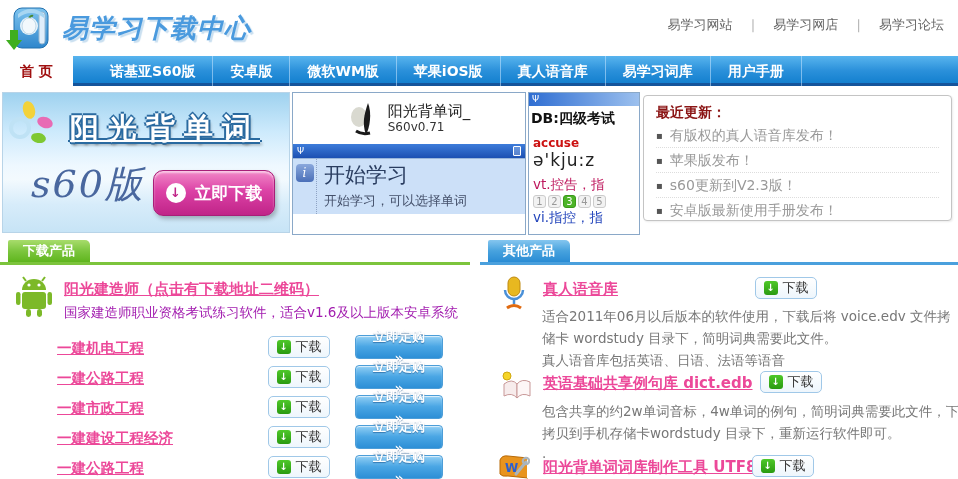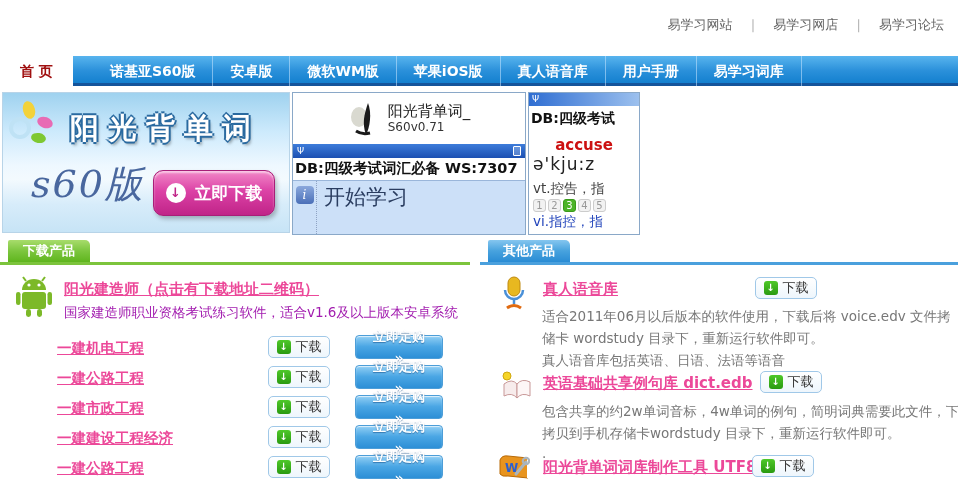--- a/index.html
+++ b/index.html
@@ -27,21 +27,21 @@
   .nav-item.active { background:#fff; color:#a01010; padding:0 20px; border-right:none; margin-right:20px; }
 
   
   .hero { position:absolute; left:0; top:92px; width:958px; height:144px; }
 
   .banner { position:absolute; left:2px; top:0; width:288px; height:141px; overflow:hidden;
             border:1px solid #b8d4e8;
             background:linear-gradient(180deg,#9fd2ef 0%,#cdeafc 28%,#eef8ff 52%,#f3fafe 62%,#d7ecfa 80%,#c7e4f6 100%); }
   .banner-title { position:absolute; left:0; right:0; top:16px; text-align:center; padding-left:38px;
                   font-size:29px; font-weight:bold; color:#fff; letter-spacing:9px; white-space:nowrap;
-                  text-shadow:-2px 0 #2a6aa0, 0 2px #2a6aa0, 2px 0 #2a6aa0, 0 -2px #2a6aa0, 2px 3px 3px rgba(0,0,0,.35); }
+                  text-shadow:-2px 0 #2a6aa0, 0 2px #2a6aa0, 2px 0 #2a6aa0, 0 -2px #2a6aa0, 2px 3px 3px rgba(0,0,0,.35);text-decoration:underline; }
   .banner-deco { position:absolute; left:4px; top:8px; width:52px; height:52px; }
   .deco { position:absolute; border-radius:50%; }
   .deco.d1 { width:12px; height:18px; background:#f3d23a; left:16px; top:0; transform:rotate(-15deg); }
   .deco.d2 { width:16px; height:11px; background:#e86bb4; left:30px; top:16px; transform:rotate(20deg); }
   .deco.d3 { width:15px; height:10px; background:#7ec832; left:24px; top:32px; transform:rotate(10deg); }
   .deco.d4 { width:22px; height:22px; border:4px solid #bfe2f5; background:transparent; left:2px; top:16px; }
   .banner-edition { position:absolute; left:28px; bottom:22px; font-size:38px; font-style:italic;
                     color:#49679e; font-family:"DejaVu Serif", serif; letter-spacing:2px; }
   .banner-btn { position:absolute; right:14px; bottom:16px; width:122px; height:46px; border-radius:10px;
                 background:linear-gradient(180deg,#f288c8 0%,#dc42a6 45%,#c02488 100%);
@@ -70,23 +70,23 @@
   .menu-text { padding:2px 7px; overflow:hidden; }
   .menu-main { font-size:21px; color:#2a3d60; white-space:nowrap; }
   .menu-sub { font-size:13px; color:#44506a; white-space:nowrap; margin-top:3px; }
 
   
   .shot2 { position:absolute; left:528px; top:0; width:112px; height:143px; background:#fff;
            border:1px solid #8aa8c8; overflow:hidden; }
   .shot2-bar { height:13px; background:linear-gradient(90deg,#2f6ed2,#9cc0ee); color:#fff;
                font-size:9px; padding:0 3px; line-height:13px; }
   .shot2-db { font-weight:bold; font-size:14px; color:#111; padding:4px 2px 2px; white-space:nowrap; }
-  .shot2-word { color:#cc1111; font-weight:bold; font-size:15px; padding:6px 4px 0;text-align:center; }
+  .shot2-word { color:#cc1111; font-weight:bold; font-size:12px; padding:6px 4px 0; }
   .shot2-phonetic { font-size:17px; color:#222; padding:0 4px; letter-spacing:1px; white-space:nowrap; }
-  .shot2-meaning { color:#404040; font-size:13.5px; padding:6px 4px 0; white-space:nowrap; }
+  .shot2-meaning { color:#be185d; font-size:13.5px; padding:6px 4px 0; white-space:nowrap; }
   .shot2-pages { display:flex; gap:2px; padding:1px 4px; }
   .page-num { width:13px; height:13px; background:#f2f2f2; border:1px solid #ccc; border-radius:3px;
               font-size:10px; color:#999; text-align:center; line-height:12px; }
   .page-num.active { background:#4db428; border-color:#3a9a1a; color:#fff; }
   .shot2-meaning2 { color:#2244bb; font-size:13.5px; padding:0 4px; white-space:nowrap; }
 
   
   .updates { position:absolute; left:643px; top:3px; width:309px; height:126px; background:#fff;
              border:1px solid #c4c4c4; border-radius:4px; padding:5px 12px 0;
              box-shadow:1px 1px 2px rgba(0,0,0,.08); overflow:hidden; }
@@ -134,38 +134,57 @@
   .other-item { position:absolute; left:0; width:478px; }
   .other-icon { position:absolute; left:20px; top:0; }
   .other-title { position:absolute; left:63px; top:4px; font-size:15px; }
   .other-item .btn-download { top:1px; }
   .odesc { position:absolute; left:62px; font-size:13.5px; color:#777; white-space:nowrap; }
 </style>
 </head>
 <body>
 
 <div class="header">
+  <div class="logo">
+    <svg class="logo-icon" viewBox="0 0 48 48">
+      <defs>
+        <linearGradient id="bagG" x1="0" y1="0" x2="0" y2="1">
+          <stop offset="0" stop-color="#7ec4ef"></stop>
+            <stop offset="1" stop-color="#2e86cc"></stop>
+        </linearGradient>
+      </defs>
+      <rect x="8" y="4" width="34" height="40" rx="8" fill="url(#bagG)" stroke="#2270ae"></rect>
+      <rect x="33" y="8" width="6" height="32" rx="3" fill="#dfeefb" stroke="#9ab8d0"></rect>
+      <path d="M12 14 Q25 4 38 14 L38 10 Q25 0 12 10 Z" fill="#a8d6f2"></path>
+      <circle cx="23" cy="22" r="9" fill="#e8f4fb"></circle>
+      <path d="M23 14 q2 -3 4 -2" stroke="#4a8a30" stroke-width="2" fill="none"></path>
+      <path d="M16 22 a7 8 0 1 0 14 0 a7 8 0 1 0 -14 0" fill="#f2f8fc" stroke="#c0d8e8"></path>
+      <rect x="4" y="26" width="8" height="10" fill="#3fae1f"></rect>
+      <path d="M0 36 L16 36 L8 46 Z" fill="#3fae1f"></path>
+    </svg>
+    <span class="logo-text">易学习下载中心</span>
+  </div>
   <div class="header-links">
     <a>易学习网站</a>
     <span class="sep">｜</span>
     <a>易学习网店</a>
     <span class="sep">｜</span>
     <a>易学习论坛</a>
   </div>
 </div>
 
 <div class="nav">
   <div class="nav-item active">首 页</div>
   <div class="nav-item">诺基亚S60版</div>
   <div class="nav-item">安卓版</div>
   <div class="nav-item">微软WM版</div>
   <div class="nav-item">苹果iOS版</div>
   <div class="nav-item">真人语音库</div>
+  <div class="nav-item">易学习词库</div>
   <div class="nav-item">用户手册</div>
-  <div class="nav-item">易学习词库</div>
 </div>
 
 <div class="hero">
 
   <div class="banner">
     <div class="banner-deco">
       <span class="deco d1"></span>
       <span class="deco d2"></span>
       <span class="deco d3"></span>
       <span class="deco d4"></span>
@@ -187,27 +206,27 @@
       </svg>
       <div class="shot1-titles">
         <div class="shot1-appname">阳光背单词_</div>
         <div class="shot1-appver">S60v0.71</div>
       </div>
     </div>
     <div class="shot1-bar">
       <span>Ψ</span>
       <span class="battery"></span>
     </div>
-    <div class="shot1-db">DB:四级考试词汇必备 WS:7307</div>
     <div class="shot1-menu">
       <div class="menu-icon-col">
         <span class="info-icon">i</span>
       </div>
       <div class="menu-text">
         <div class="menu-main">开始学习</div>
+        <div class="menu-sub">开始学习，可以选择单词</div>
       </div>
     </div>
   </div>
 
   <div class="shot2">
     <div class="shot2-bar">
       <span>Ψ</span>
     </div>
     <div class="shot2-db">DB:四级考试</div>
     <div class="shot2-word">accuse</div>
@@ -216,20 +235,35 @@
     <div class="shot2-pages">
       <span class="page-num">1</span>
       <span class="page-num">2</span>
       <span class="page-num active">3</span>
       <span class="page-num">4</span>
       <span class="page-num">5</span>
     </div>
     <div class="shot2-meaning2">vi.指控，指</div>
   </div>
 
+  <div class="updates">
+    <div class="updates-title">最近更新：</div>
+    <div class="update-item">
+      <span class="bullet">▪</span><span>有版权的真人语音库发布！</span>
+    </div>
+    <div class="update-item">
+      <span class="bullet">▪</span><span>苹果版发布！</span>
+    </div>
+    <div class="update-item">
+      <span class="bullet">▪</span><span>s60更新到V2.3版！</span>
+    </div>
+    <div class="update-item">
+      <span class="bullet">▪</span><span>安卓版最新使用手册发布！</span>
+    </div>
+  </div>
 </div>
 
 <div class="main">
 
   <div class="col-left">
     <div class="section-head">
       <div class="tab tab-green">下载产品</div>
     </div>
 
     <svg class="android-icon" width="40" height="42" viewBox="0 0 40 42">
@@ -315,21 +349,21 @@
         <path d="M5 14 a9 9 0 0 0 18 0" fill="none" stroke="#4a90d8" stroke-width="2.5"></path>
         <line x1="14" y1="23" x2="14" y2="28" stroke="#4a90d8" stroke-width="2.5"></line>
         <path d="M7 32 q7 -5 14 0" fill="none" stroke="#e06a10" stroke-width="3"></path>
       </svg>
       <a class="link other-title">真人语音库</a>
       <div class="btn-download" style="left:275px">
         <span class="dl-ico">↓</span>
         <span>下载</span>
       </div>
       <div class="odesc" style="top:32px">适合2011年06月以后版本的软件使用，下载后将 voice.edv 文件拷</div>
-      <div class="odesc" style="top:54px">储卡 wordstudy 目录下，重新运行软件即可。</div>
+      <div class="odesc" style="top:54px">储卡 wordstudy 目录下，简明词典需要此文件。</div>
       <div class="odesc" style="top:76px">真人语音库包括英语、日语、法语等语音</div>
     </div>
 
     <div class="other-item" style="top:130px">
       <svg class="other-icon" width="34" height="30" viewBox="0 0 34 30">
         <circle cx="7" cy="6" r="4" fill="#f5d428" stroke="#d0a810"></circle>
         <path d="M4 14 Q12 8 17 14 L17 28 Q12 22 4 26 Z" fill="#f7ecec" stroke="#c89898"></path>
         <path d="M30 12 Q22 8 17 14 L17 28 Q22 22 30 26 Z" fill="#fdf6f6" stroke="#c89898"></path>
       </svg>
       <a class="link other-title">英语基础共享例句库 dict.edb</a>

